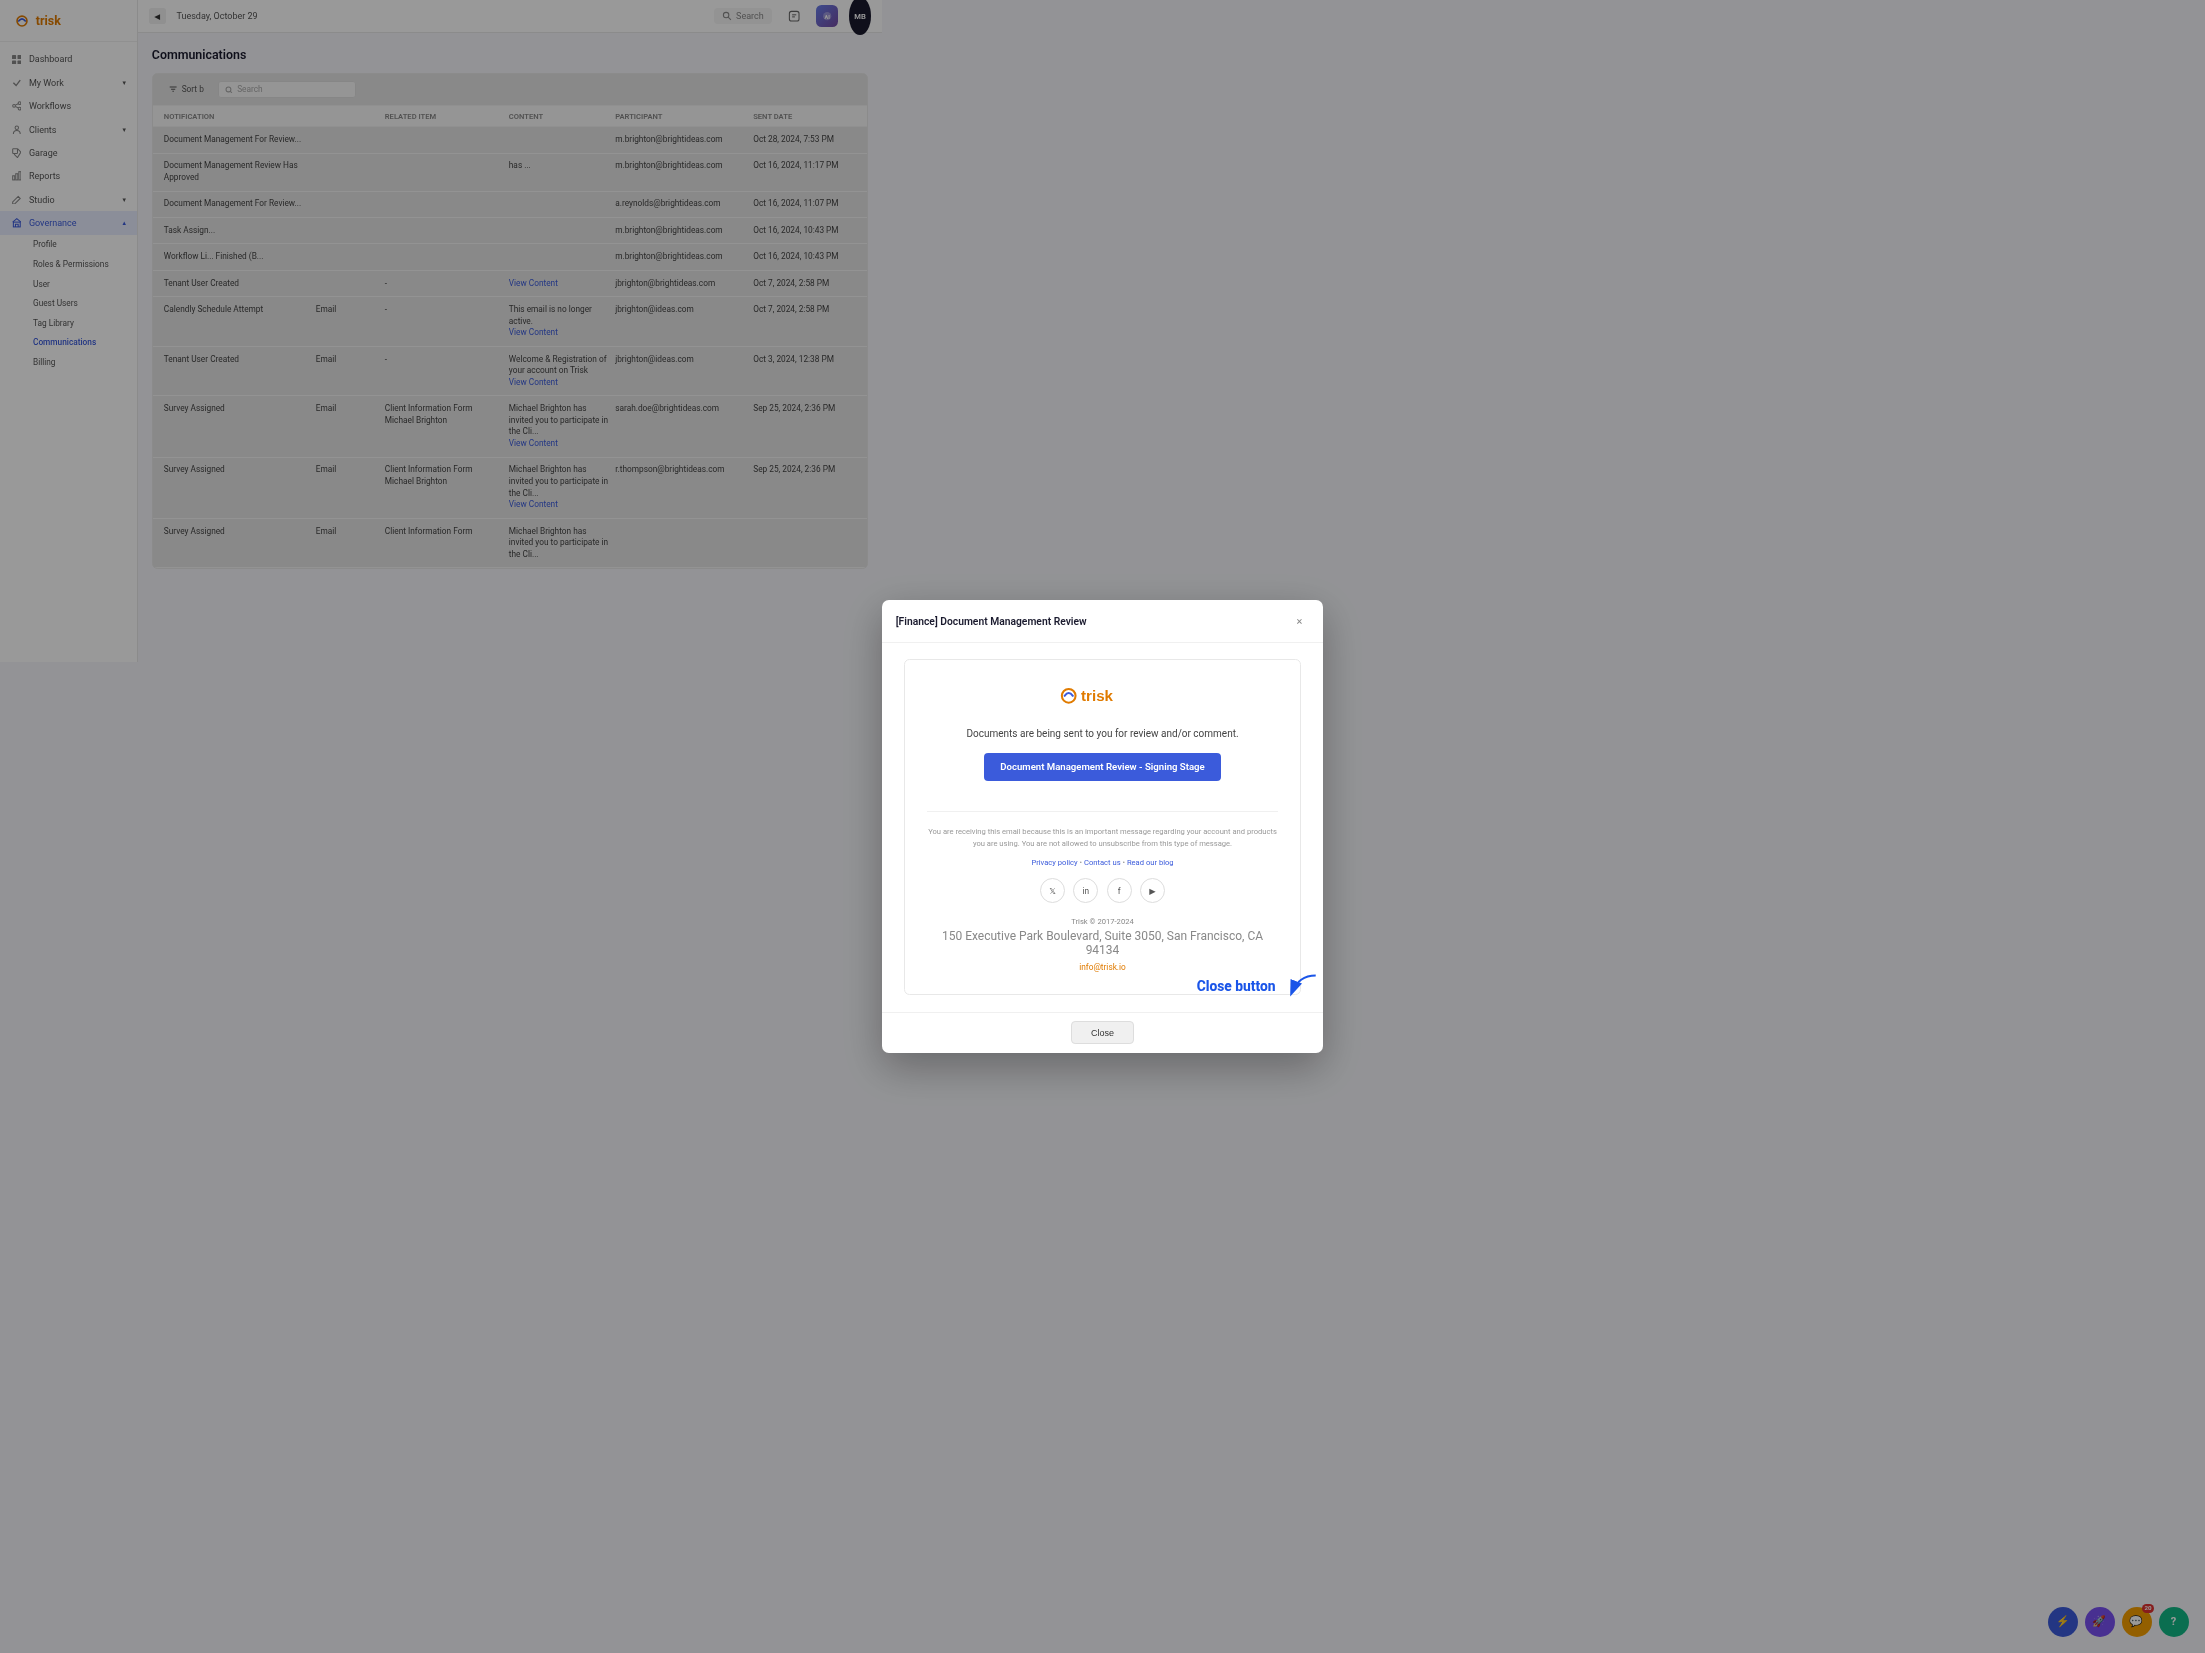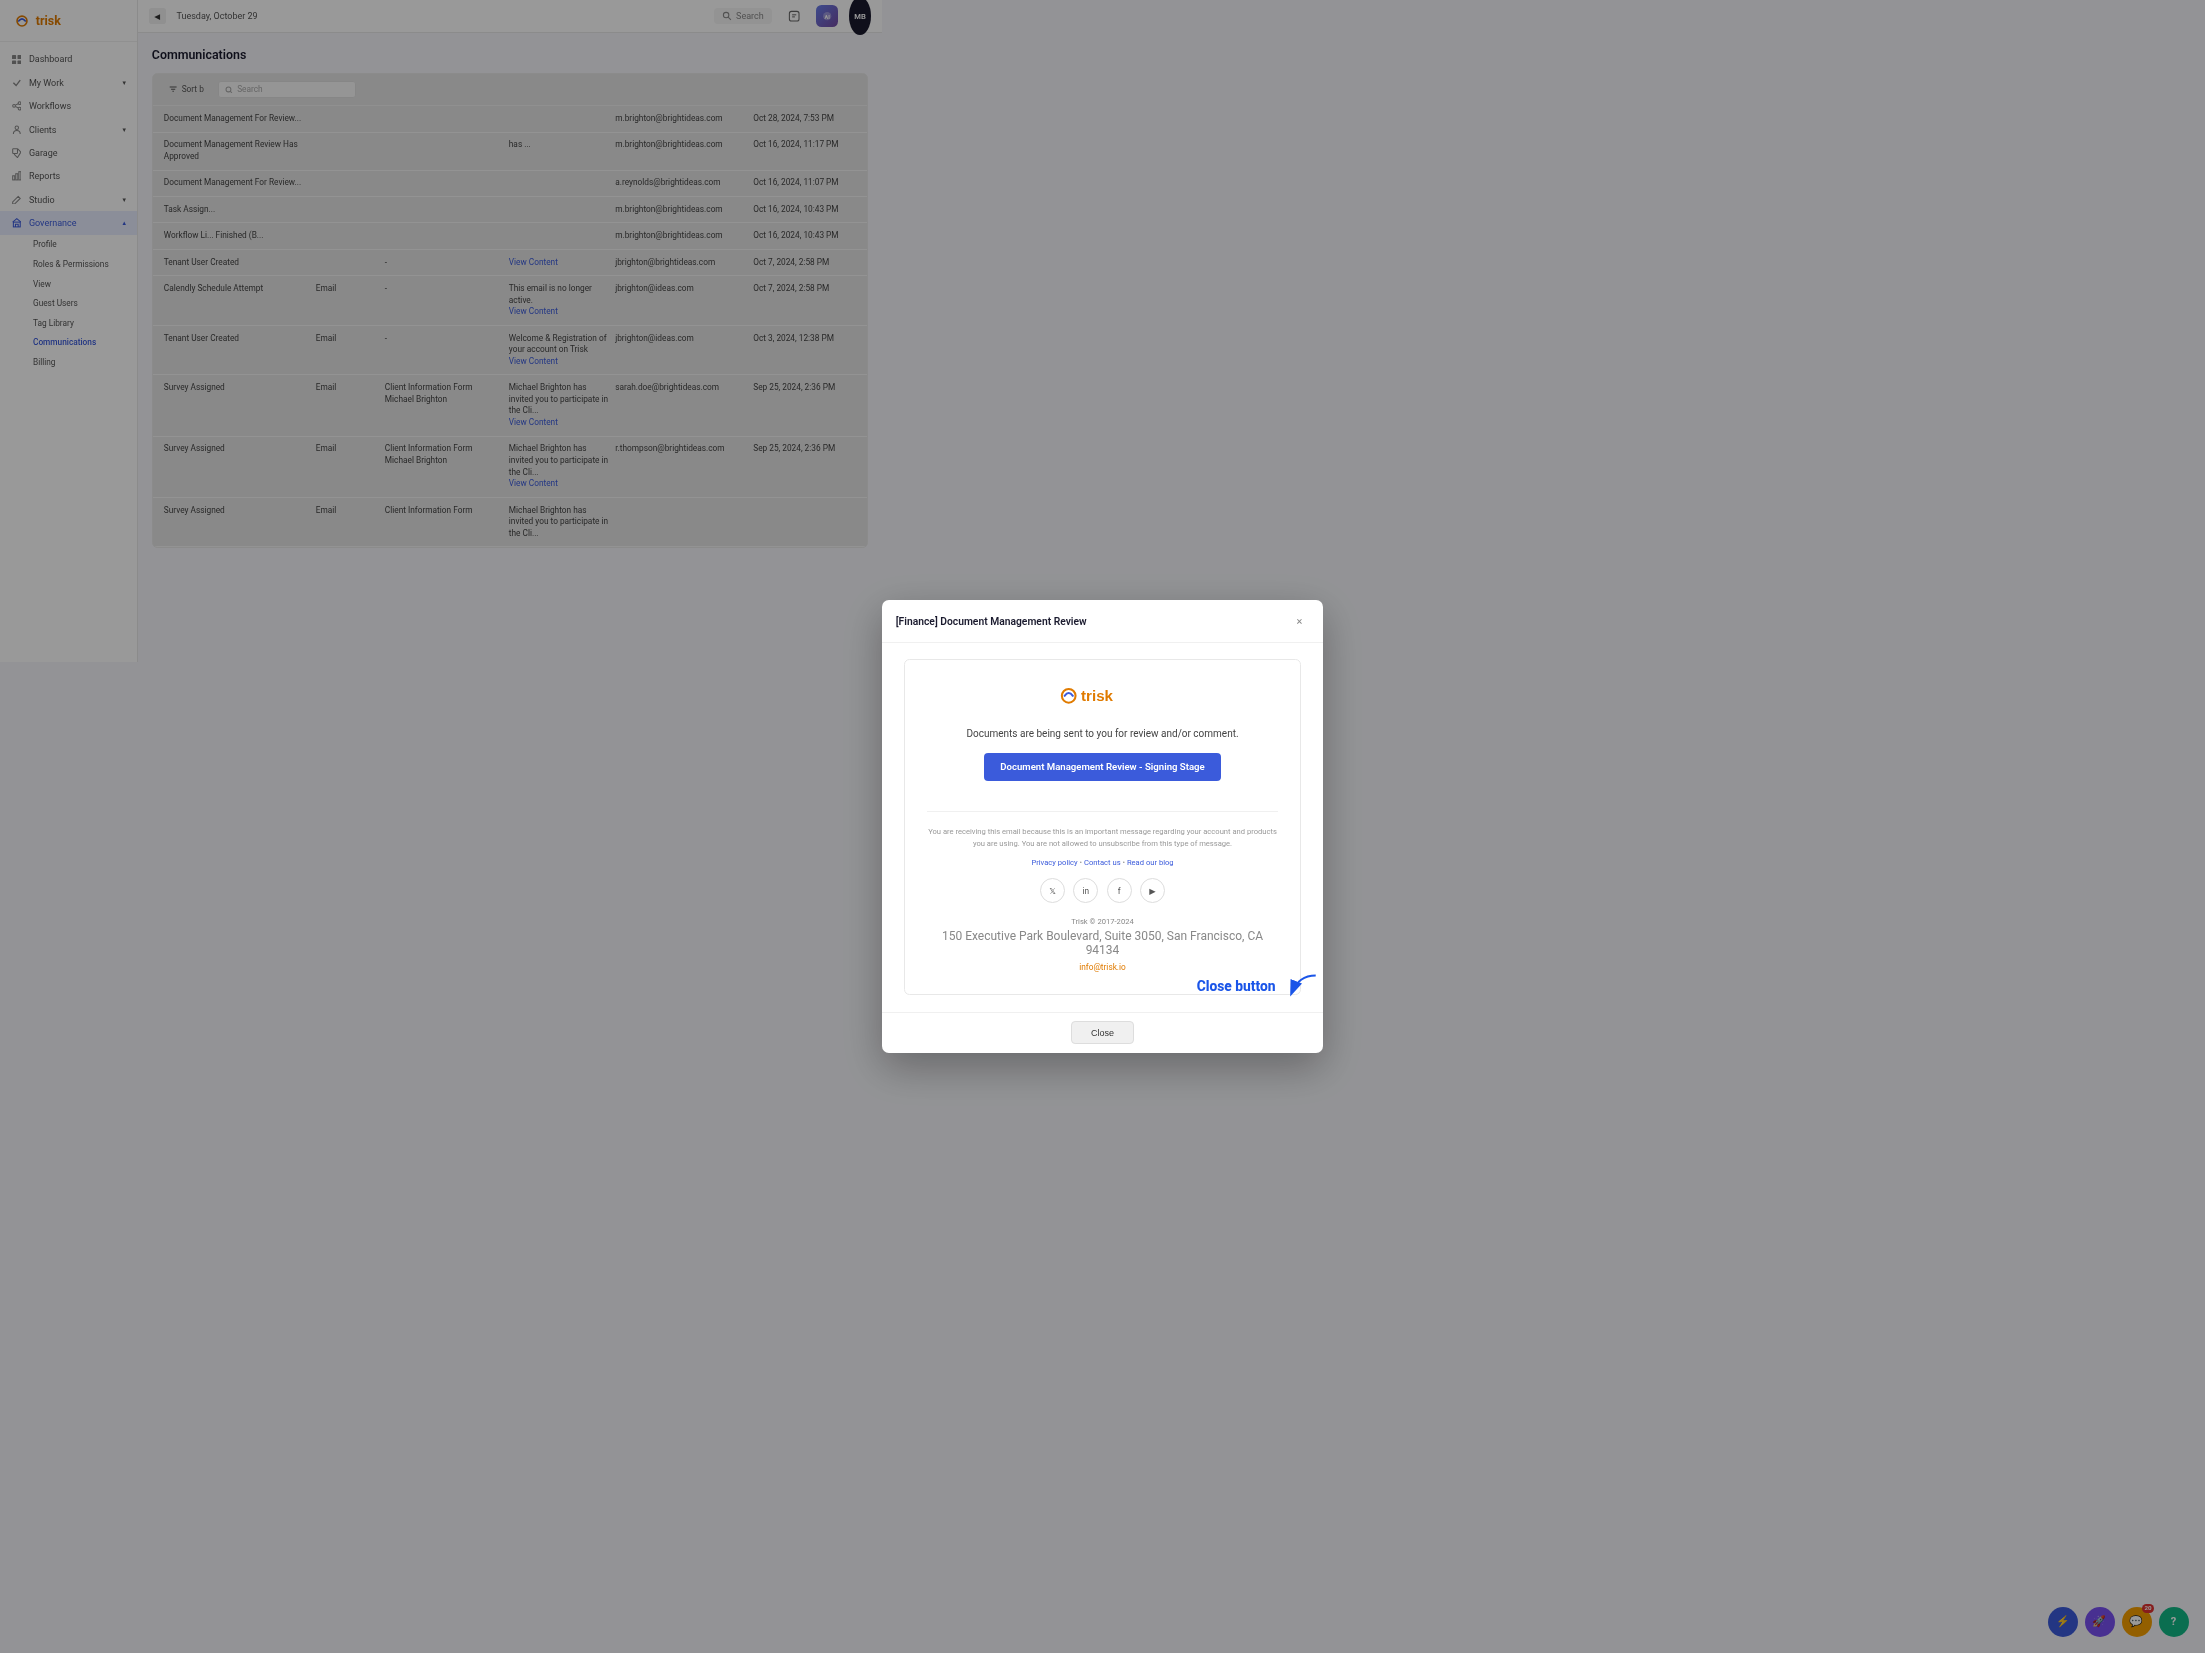--- a/index.html
+++ b/index.html
@@ -566,21 +566,21 @@
               <path d="M1 6l6-5 6 5"></path>
             </svg>
         </span>
         <span>Governance</span>
         <span class="chevron">▴</span>
       </div>
 
       <div class="nav-submenu">
         <div class="nav-submenu-item">Profile</div>
         <div class="nav-submenu-item">Roles &amp; Permissions</div>
-        <div class="nav-submenu-item">View</div>
+        <div class="nav-submenu-item">User</div>
         <div class="nav-submenu-item">Guest Users</div>
         <div class="nav-submenu-item">Tag Library</div>
         <div class="nav-submenu-item active">Communications</div>
         <div class="nav-submenu-item">Billing</div>
       </div>
     </nav>
 
     <div class="sidebar-bottom">
       <div class="nav-item">
         <span class="nav-icon">
@@ -663,20 +663,28 @@
           </div>
           <div class="table-search">
             <svg width="7.6" height="7.6" viewBox="0 0 11 11" fill="none" stroke="#aaa" stroke-width="1.5">
                 <circle cx="5" cy="5" r="3.5"></circle>
                 <line x1="7.5" y1="7.5" x2="10" y2="10"></line>
               </svg>
             <span>Search</span>
           </div>
         </div>
 
+        <div class="table-header">
+          <div>Notification</div>
+          <div></div>
+          <div>Related Item</div>
+          <div>Content</div>
+          <div>Participant</div>
+          <div>Sent Date</div>
+        </div>
 
         <div class="table-row">
           <div class="table-cell">Document Management For Review...</div>
           <div class="table-cell"></div>
           <div class="table-cell"></div>
           <div class="table-cell"></div>
           <div class="table-cell">m.brighton@brightideas.com</div>
           <div class="table-cell">Oct 28, 2024, 7:53 PM</div>
         </div>
         <div class="table-row">

